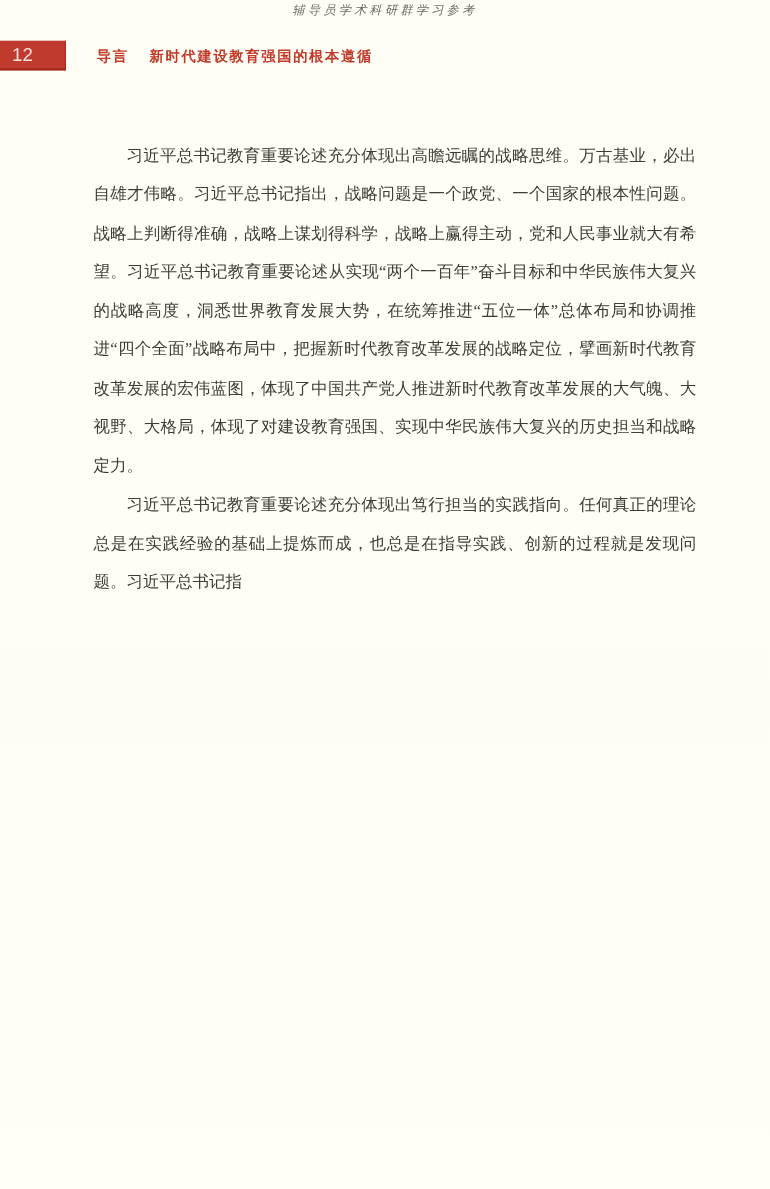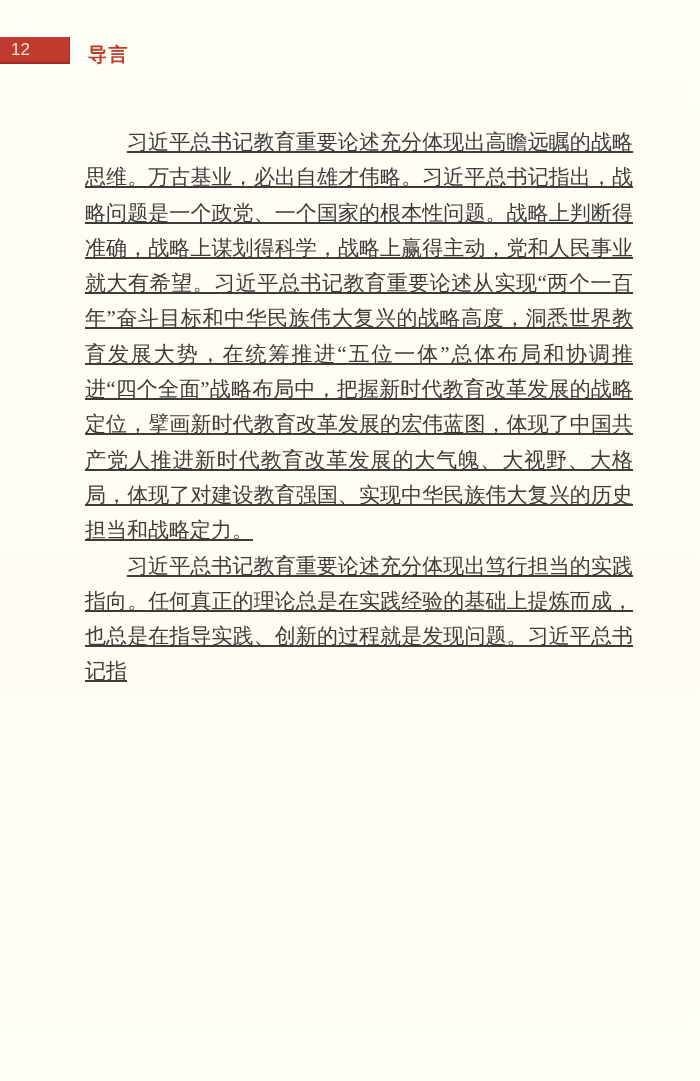--- a/index.html
+++ b/index.html
@@ -23,75 +23,76 @@
     font-size: 11px;
     font-style: italic;
     letter-spacing: 3px;
     color: #6e6a60;
     font-family: "Liberation Serif", "DejaVu Serif", serif;
   }
   .page-number-badge {
     position: absolute;
     left: 0;
     top: 37px;
-    width: 70px;
+    width: 60px;
     height: 27px;
     background: #c13a2e;
     border-bottom: 2px solid #9e2a22;
     border-right: 1px solid #a92d24;
     box-sizing: border-box;
     color: #f6e3da;
     font-family: "Liberation Sans", "DejaVu Sans", sans-serif;
     font-size: 17px;
     line-height: 25px;
     padding-left: 11px;
   }
   .chapter-head {
     position: absolute;
     left: 88px;
     top: 42px;
     display: flex;
     gap: 19px;
     color: #c23a2a;
     font-family: "Liberation Sans", "DejaVu Sans", sans-serif;
-    font-size: 19px;
+    font-size: 13px;
     font-weight: 600;
     letter-spacing: 1.5px;
     white-space: nowrap;
   }
   .content {
     position: absolute;
     left: 85px;
     top: 125px;
     width: 548px;
     color: #3e3c38;
-    font-size: 21px;
+    font-size: 15px;
     line-height: 35.3px;
     text-align: justify;
     text-justify: inter-ideograph;
-    text-decoration: underline;
   }
   .content p {
     margin: 0;
     padding: 0;
     text-indent: 2em;
   }
 </style>
 </head>
 <body>
 
 <div class="page">
 
+  <div class="running-head">辅导员学术科研群学习参考</div>
 
   <div class="page-number-badge">
     <span>12</span>
   </div>
 
   <div class="chapter-head">
     <span>导言</span>
+    <span>新时代建设教育强国的根本遵循</span>
   </div>
 
   <div class="content">
     <p>习近平总书记教育重要论述充分体现出高瞻远瞩的战略思维。万古基业，必出自雄才伟略。习近平总书记指出，战略问题是一个政党、一个国家的根本性问题。战略上判断得准确，战略上谋划得科学，战略上赢得主动，党和人民事业就大有希望。习近平总书记教育重要论述从实现“两个一百年”奋斗目标和中华民族伟大复兴的战略高度，洞悉世界教育发展大势，在统筹推进“五位一体”总体布局和协调推进“四个全面”战略布局中，把握新时代教育改革发展的战略定位，擘画新时代教育改革发展的宏伟蓝图，体现了中国共产党人推进新时代教育改革发展的大气魄、大视野、大格局，体现了对建设教育强国、实现中华民族伟大复兴的历史担当和战略定力。</p>
     <p>习近平总书记教育重要论述充分体现出笃行担当的实践指向。任何真正的理论总是在实践经验的基础上提炼而成，也总是在指导实践、创新的过程就是发现问题。习近平总书记指</p>
   </div>
 
 </div>
 
 </body></html>

